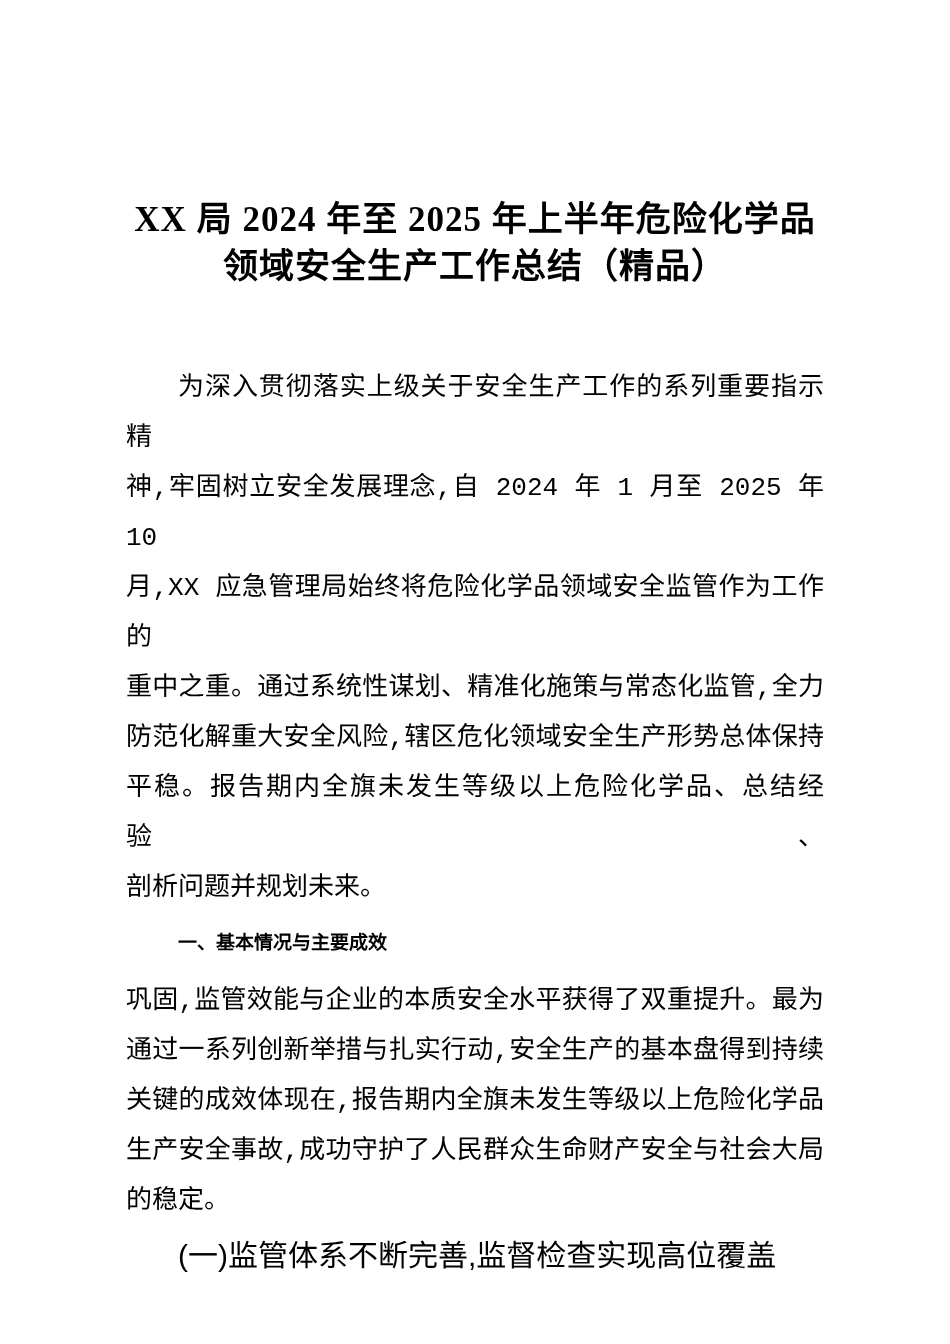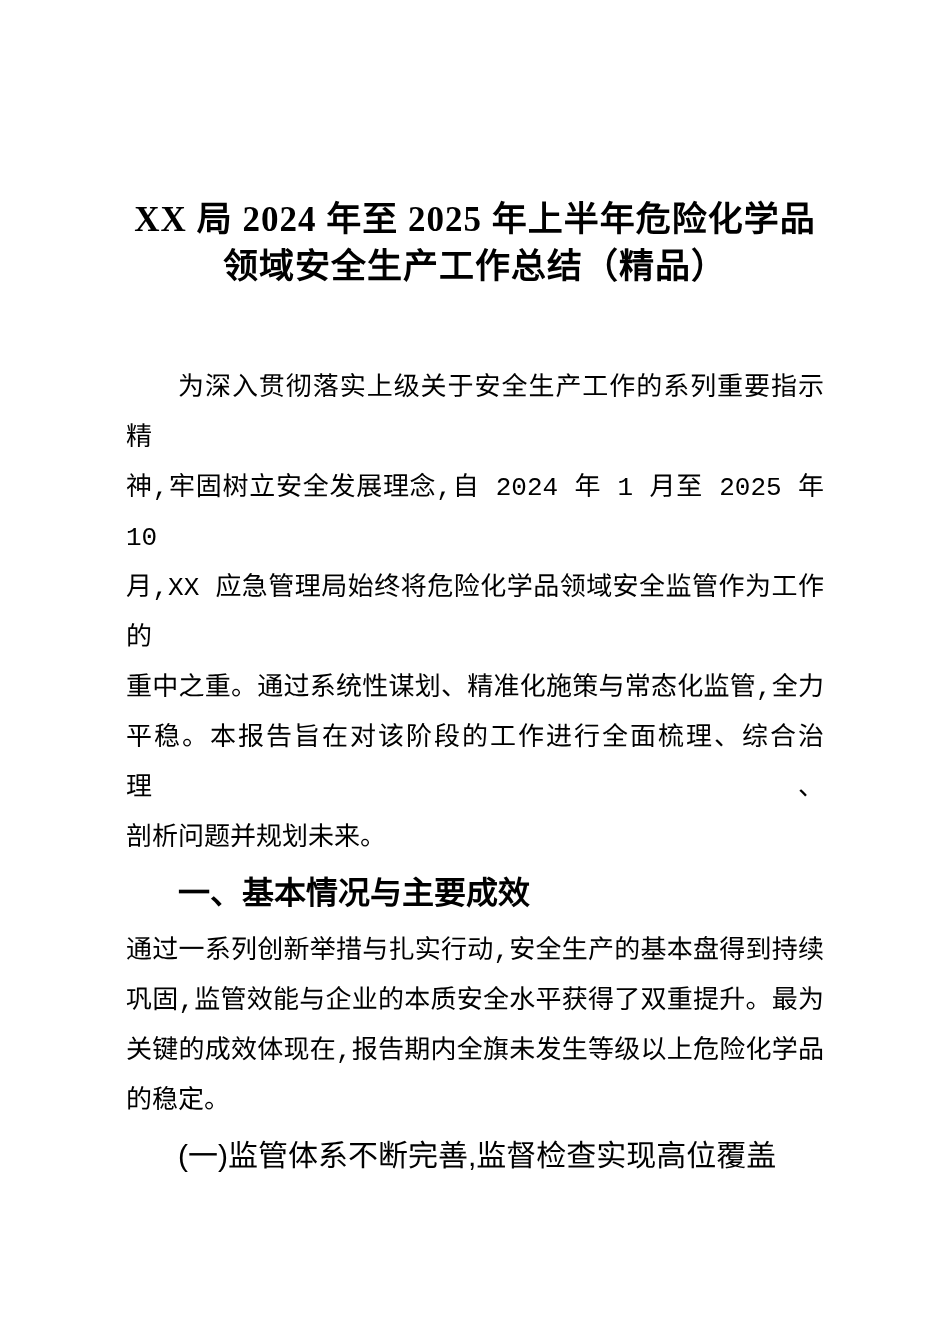--- a/index.html
+++ b/index.html
@@ -47,21 +47,21 @@
     text-align-last: justify;
     white-space: normal;
   }
   .line.first {
     text-indent: 52px;
   }
   .line.plast {
     text-align-last: left;
   }
   .heading {
-    font-size: 32px;
+    font-size: 19px;
     line-height: 50px;
     font-weight: 700;
     text-indent: 52px;
     margin: 5px 0 8px 0;
   }
   .subheading {
     font-size: 30px;
     line-height: 50px;
     font-weight: 400;
     text-indent: 52px;
@@ -75,25 +75,27 @@
   <h1 class="title">
       <div class="title-line">XX 局 2024 年至 2025 年上半年危险化学品</div>
       <div class="title-line">领域安全生产工作总结（精品）</div>
     </h1>
   <div class="body-text">
       <div class="paragraph">
         <div class="line first">为深入贯彻落实上级关于安全生产工作的系列重要指示精</div>
         <div class="line">神,牢固树立安全发展理念,自 2024 年 1 月至 2025 年 10</div>
         <div class="line">月,XX 应急管理局始终将危险化学品领域安全监管作为工作的</div>
         <div class="line">重中之重。通过系统性谋划、精准化施策与常态化监管,全力</div>
-        <div class="line">平稳。本报告旨在对该阶段的工作进行全面梳理、综合治理、</div>
+        <div class="line">防范化解重大安全风险,辖区危化领域安全生产形势总体保持</div>
+        <div class="line">平稳。报告期内全旗未发生等级以上危险化学品、总结经验、</div>
         <div class="line plast">剖析问题并规划未来。</div>
       </div>
       <div class="heading">一、基本情况与主要成效</div>
       <div class="paragraph">
+        <div class="line">巩固,监管效能与企业的本质安全水平获得了双重提升。最为</div>
         <div class="line">通过一系列创新举措与扎实行动,安全生产的基本盘得到持续</div>
-        <div class="line">巩固,监管效能与企业的本质安全水平获得了双重提升。最为</div>
         <div class="line">关键的成效体现在,报告期内全旗未发生等级以上危险化学品</div>
+        <div class="line">生产安全事故,成功守护了人民群众生命财产安全与社会大局</div>
         <div class="line plast">的稳定。</div>
       </div>
       <div class="subheading">(一)监管体系不断完善,监督检查实现高位覆盖</div>
     </div>
 </div>
 
 </body></html>

